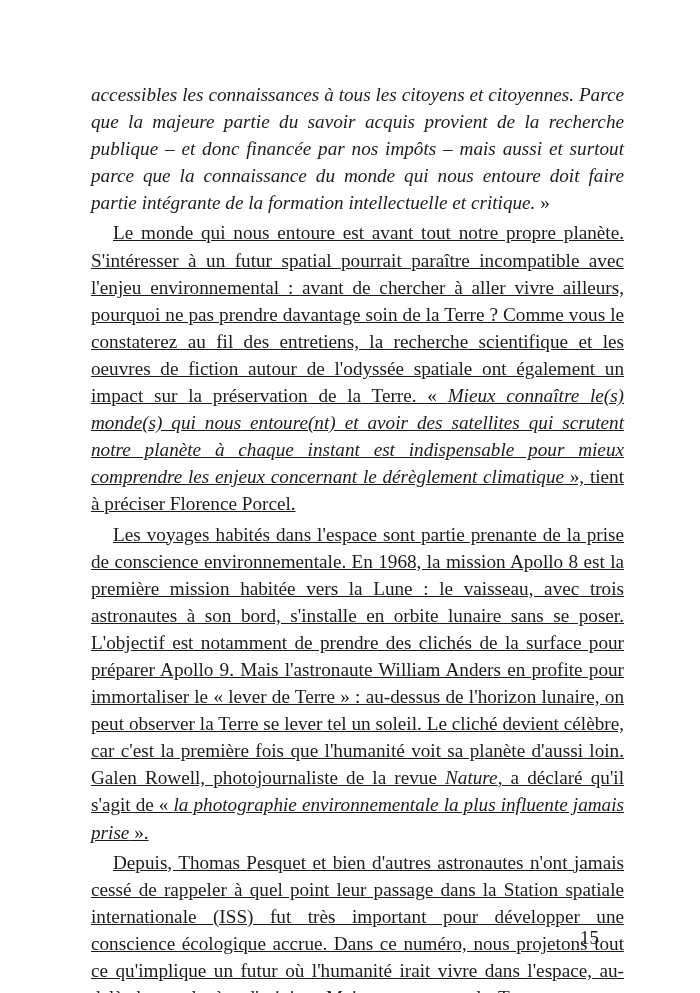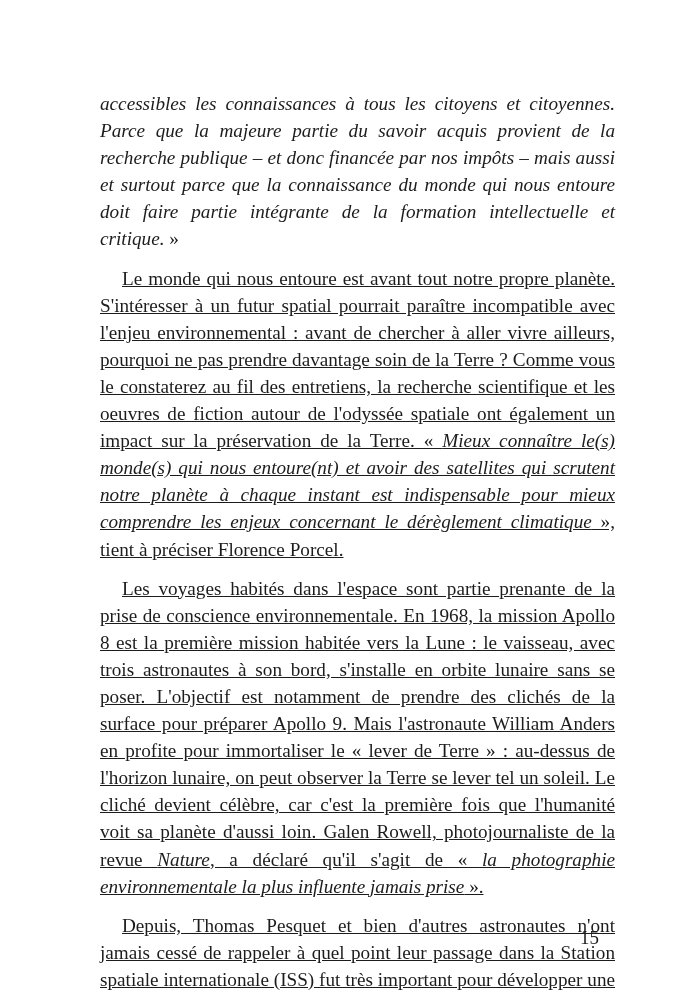--- a/index.html
+++ b/index.html
@@ -9,21 +9,21 @@
       left: 88px;
       top: 78px;
       width: 539px;
       font-family: "Liberation Serif", serif;
       font-size: 19.2px;
       line-height: 27.1px;
       color: #1c1c1c;
       text-align: justify;
       hyphens: manual;
     }
-    .para { margin: 12px; text-indent: 0; }
+    .para { margin: 3px; text-indent: 0; }
     .para.indent { text-indent: 22px; text-decoration: underline; }
     .it { font-style: italic; }
     .page-number {
       position: absolute;
       left: 580px;
       top: 927px;
       font-family: "Liberation Serif", serif;
       font-size: 19px;
       color: #1c1c1c;
     }

